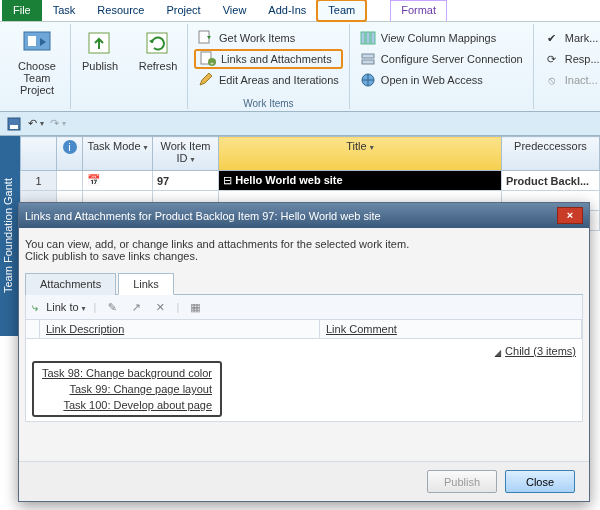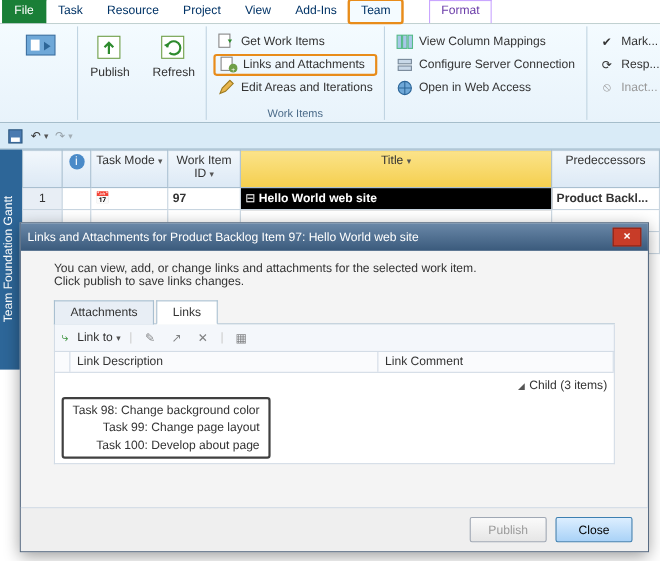--- a/index.html
+++ b/index.html
@@ -26,28 +26,28 @@
   .grid { position:absolute; left:20px; top:0; right:0; }
   .grid table { border-collapse:collapse; width:100%; }
   .grid th { background:linear-gradient(#f2f7fc,#dce9f5); border:1px solid #a9bfd0; font-weight:normal; padding:3px 4px; font-size:11px; color:#333; height:34px; vertical-align:top; }
   .grid th.title { background:linear-gradient(#fbe38a,#f5cf4e); }
   .grid td { border:1px solid #c8d5e0; padding:3px 4px; height:20px; }
   .grid td.rowhead { background:#e8eef5; text-align:center; width:36px; }
   .grid td.titlecell { background:#000; color:#fff; }
   .dlg { position:absolute; left:18px; top:66px; width:572px; height:300px; background:#f4f4f4; border:1px solid #586b82; box-shadow:0 4px 14px rgba(0,0,0,0.4); }
   .dlg-title { background:linear-gradient(#6a88a8,#3a5a7c); color:#fff; padding:4px 6px; display:flex; align-items:center; }
   .dlg-title .x { margin-left:auto; width:26px; height:17px; background:#c83c28; border:1px solid #8e2416; color:#fff; text-align:center; line-height:14px; font-weight:bold; cursor:default; }
-  .dlg-body { padding:10px 30px; }
+  .dlg-body { padding:10px 6px; }
   .dlg-body p { margin:0 0 10px 0; font-size:11px; color:#333; }
   .tabstrip { display:flex; border-bottom:1px solid #a9bfd0; margin-top:6px; }
   .tabstrip .tab { padding:4px 14px; border:1px solid #a9bfd0; border-bottom:none; background:#e8eef5; margin-right:2px; position:relative; top:1px; }
   .tabstrip .tab.active { background:#fff; border-bottom:1px solid #fff; }
   .toolbar2 { display:flex; align-items:center; gap:8px; background:#f4f7fb; border:1px solid #d3dce6; border-top:none; padding:4px 6px; }
   .toolbar2 .t { width:16px; height:16px; display:flex; align-items:center; justify-content:center; opacity:.6; }
-  .list { border:1px solid #d3dce6; border-top:none; background:#fff; }
+  .list { border:1px solid #d3dce6; border-top:none; background:#fff;text-decoration:underline; }
   .list-head { display:flex; border-bottom:1px solid #d3dce6; background:#fafbfd; }
   .list-head div { padding:3px 6px; border-right:1px solid #d3dce6; font-size:11px; }
   .list-body { padding:4px 6px; }
   .group-row { font-size:11px; padding:2px 0;text-align:right; }
   .group-row::before { content:"◢"; font-size:8px; margin-right:4px; color:#555; }
   .child-box { border:2px solid #404040; border-radius:3px; margin-top:2px; padding:2px 4px; width:fit-content;text-align:right; }
   .child-row { font-size:11px; padding:2px 4px; }
   .dlg-foot { display:flex; gap:8px; justify-content:flex-end; padding:8px 14px; border-top:1px solid #d3dce6; background:#efefef; position:absolute; bottom:0; left:0; right:0; }
   .btn { min-width:70px; height:23px; border:1px solid #a0a8b4; background:linear-gradient(#fafafa,#e6e6e6); border-radius:2px; font-size:11px; }
   .btn.primary { background:linear-gradient(#dceeff,#a9d2f7); border-color:#3c7fb1; }
@@ -73,20 +73,21 @@
 <div class="ribbon-body">
   <div class="rgroup sep">
     <div class="big-btn">
       <span class="ic">
           <svg width="30" height="30">
             <rect x="2" y="4" width="26" height="18" fill="#6fa8d8" stroke="#3c6fa0"></rect>
             <rect x="6" y="8" width="8" height="10" fill="#fff"></rect>
             <path d="M18 10 l6 4 l-6 4 z" fill="#2d6698"></path>
           </svg>
         </span>
+      <span style="text-align:center">Choose Team Project</span>
     </div>
   </div>
   <div class="rgroup">
     <div class="big-btn" style="width:46px">
       <span class="ic">
           <svg width="28" height="28">
             <rect x="3" y="4" width="20" height="20" fill="#fff" stroke="#6e9e47"></rect>
             <path d="M13 20 v-10 m-4 4 l4-4 l4 4" stroke="#2e8b2e" stroke-width="2" fill="none"></path>
           </svg>
         </span>

